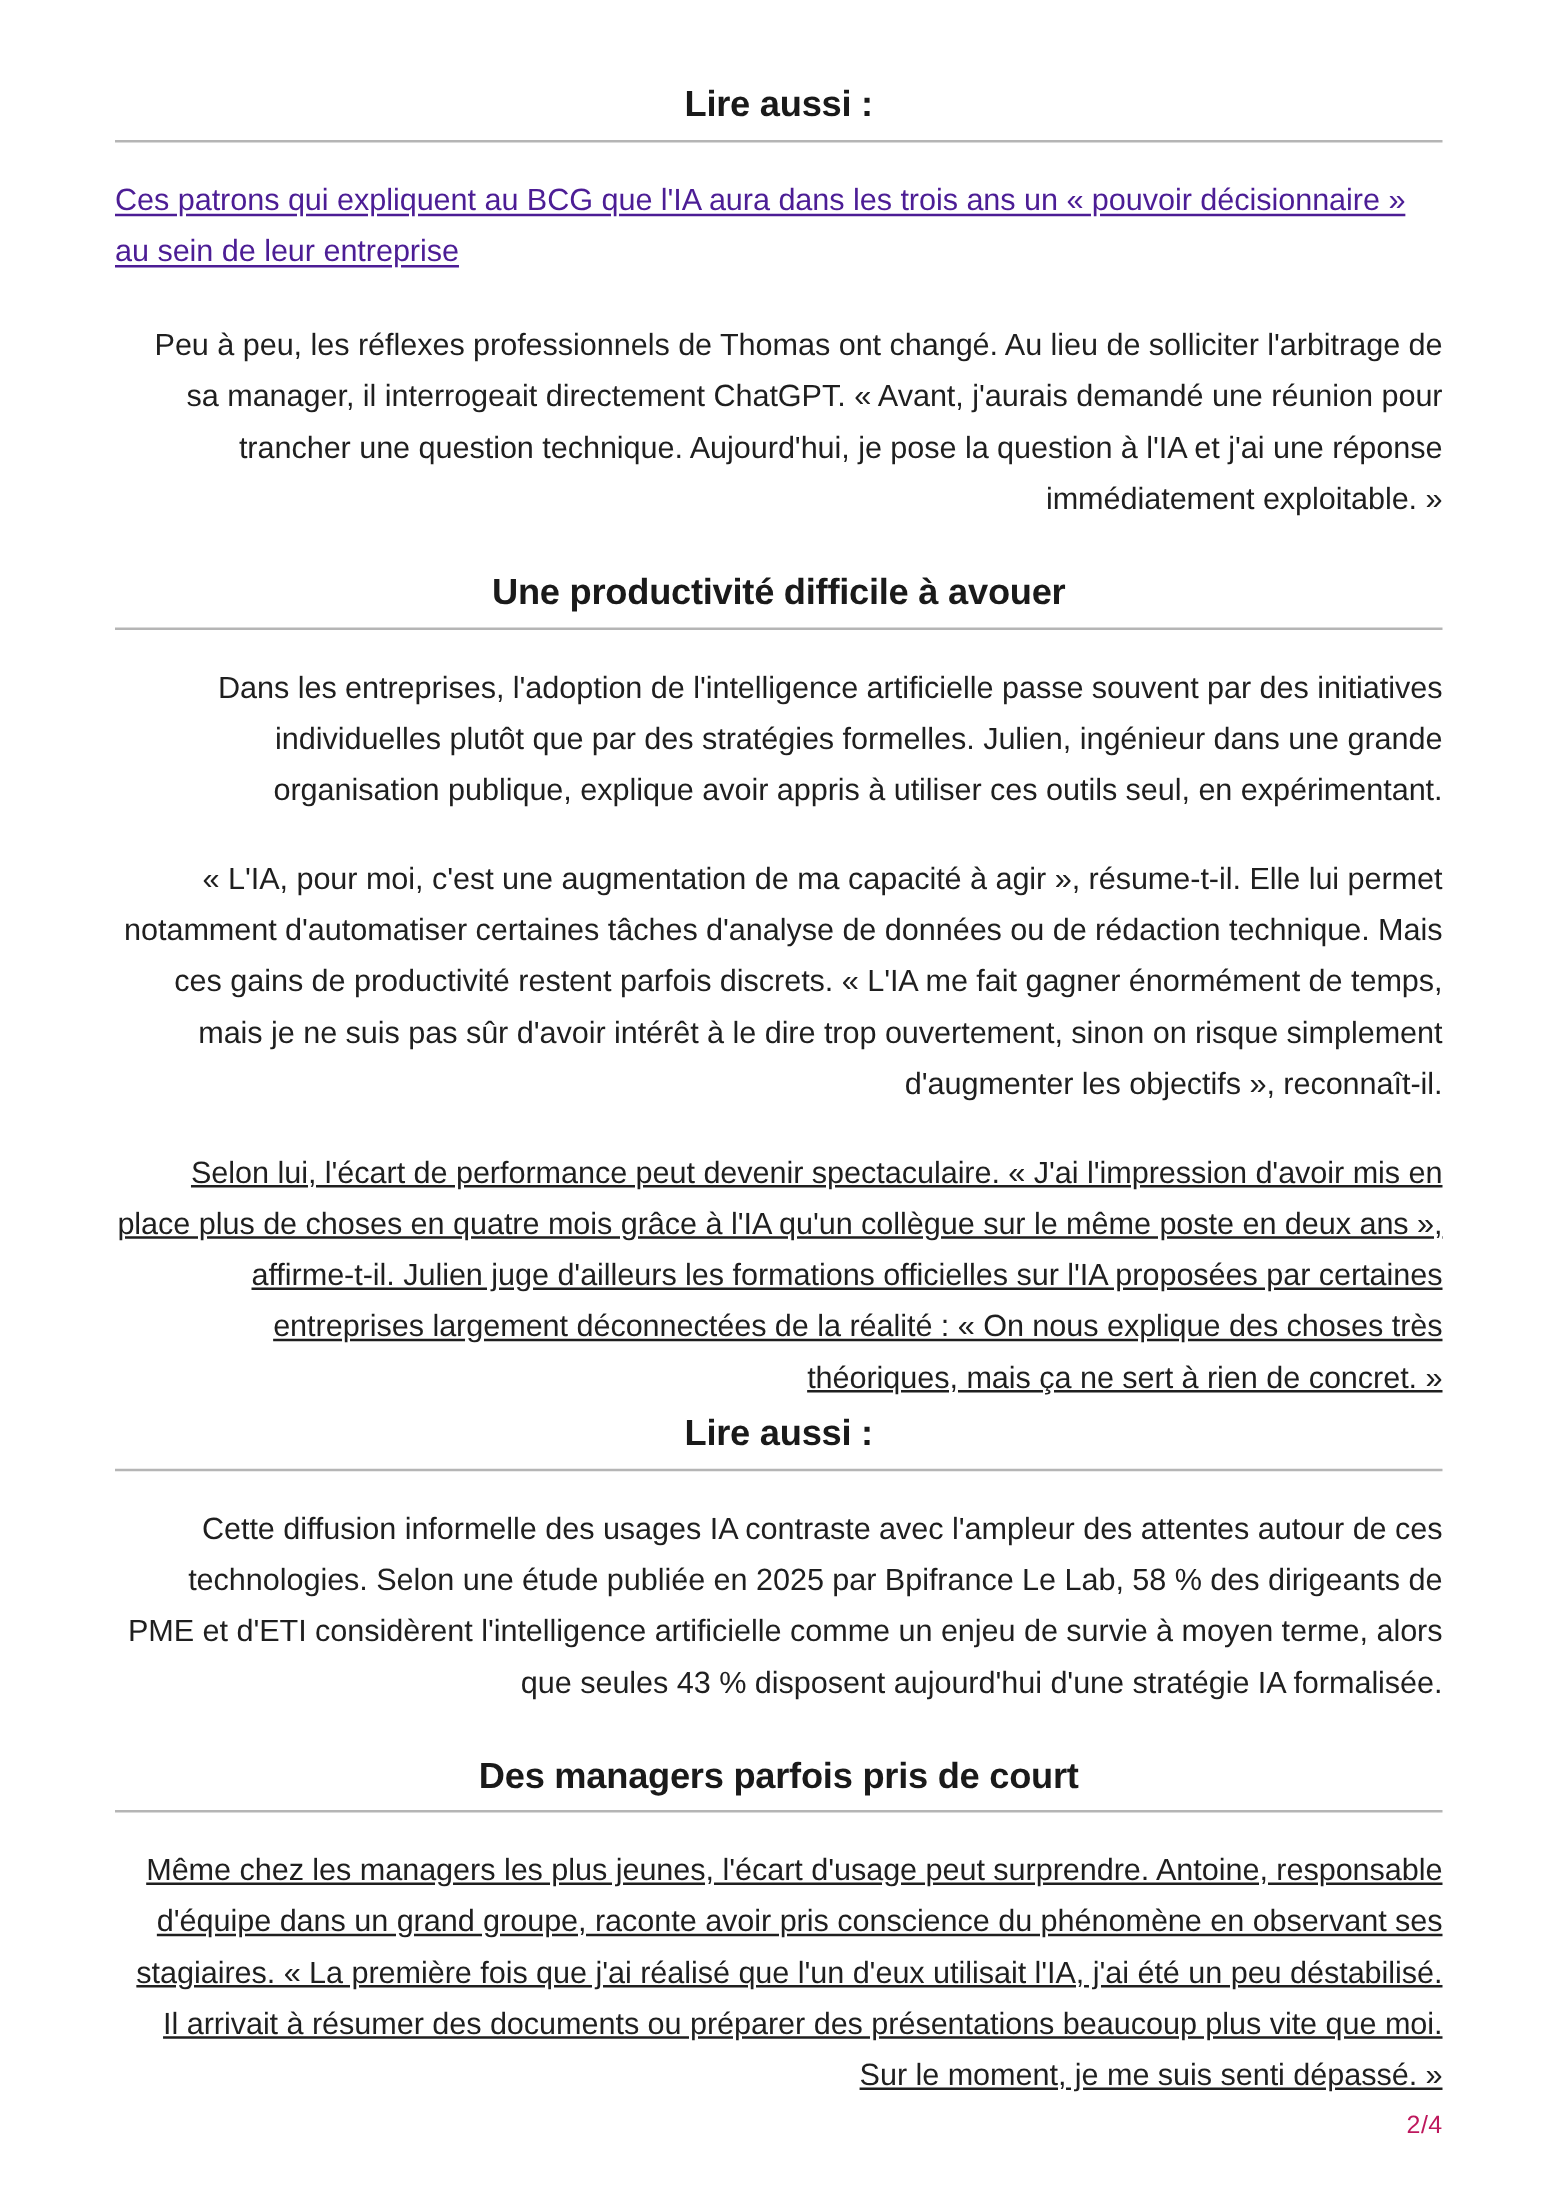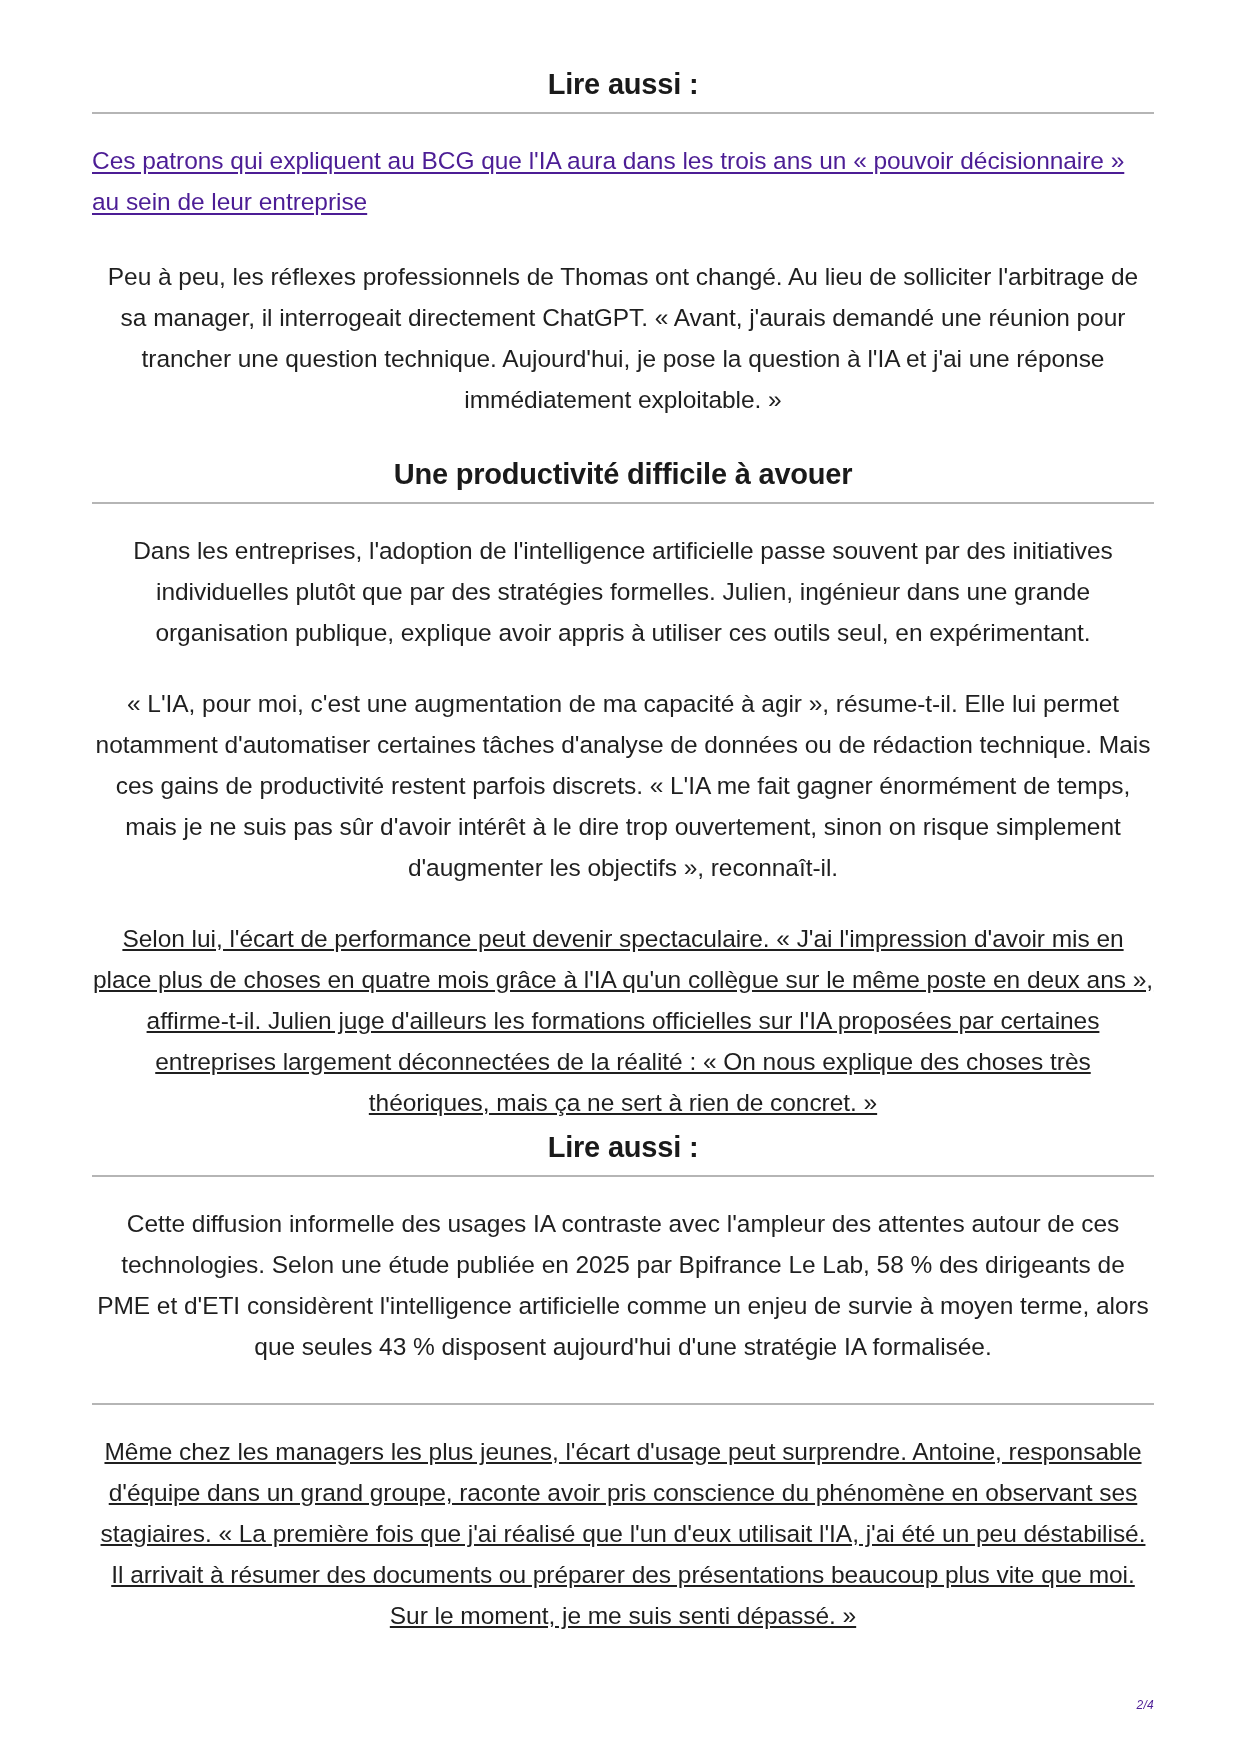--- a/index.html
+++ b/index.html
@@ -44,21 +44,21 @@
     border: 0;
     border-top: 2px solid #b5b5b5;
     margin: 0 0 26px 0;
     width: 100%;
   }
   p.body-text {
     font-size: 24.5px;
     line-height: 41px;
     color: #1f1f1f;
     margin: 0 0 30px 0;
-    text-align: center;
+    text-align: right;
     letter-spacing: -0.05px;
   }
   p.body-text:last-child {
     margin-bottom: 0;
     text-decoration: underline;
   }
   .related-link {
     display: block;
     font-size: 24.5px;
     line-height: 41px;
@@ -70,24 +70,23 @@
     cursor: pointer;
   }
   .block {
     margin-bottom: 0;
   }
   .spacer-sm { height: 6px; }
   .page-number {
     position: absolute;
     right: 88px;
     bottom: 44px;
-    font-size: 12px;
-    color: #4c1d95;
+    font-size: 20px;
+    color: #be185d;
     letter-spacing: 0.3px;
-    font-style: italic;
   }
 </style>
 </head>
 <body>
 
 <div class="page">
   <div class="content">
 
     <section class="block">
       <h2 class="section-title">Lire aussi :</h2>
@@ -112,20 +111,21 @@
     <section class="block">
       <h2 class="section-title">Lire aussi :</h2>
       <hr class="rule">
     </section>
 
     <p class="body-text">Cette diffusion informelle des usages IA contraste avec l'ampleur des attentes autour de ces technologies. Selon une étude publiée en 2025 par Bpifrance Le Lab, 58 % des dirigeants de PME et d'ETI considèrent l'intelligence artificielle comme un enjeu de survie à moyen terme, alors que seules 43 % disposent aujourd'hui d'une stratégie IA formalisée.</p>
 
     <div class="spacer-sm"></div>
 
     <section class="block">
+      <h2 class="section-title tight">Des managers parfois pris de court</h2>
       <hr class="rule">
       <p class="body-text">Même chez les managers les plus jeunes, l'écart d'usage peut surprendre. Antoine, responsable d'équipe dans un grand groupe, raconte avoir pris conscience du phénomène en observant ses stagiaires. « La première fois que j'ai réalisé que l'un d'eux utilisait l'IA, j'ai été un peu déstabilisé. Il arrivait à résumer des documents ou préparer des présentations beaucoup plus vite que moi. Sur le moment, je me suis senti dépassé. »</p>
     </section>
 
   </div>
 
   <div class="page-number">2/4</div>
 </div>
 
 </body></html>

